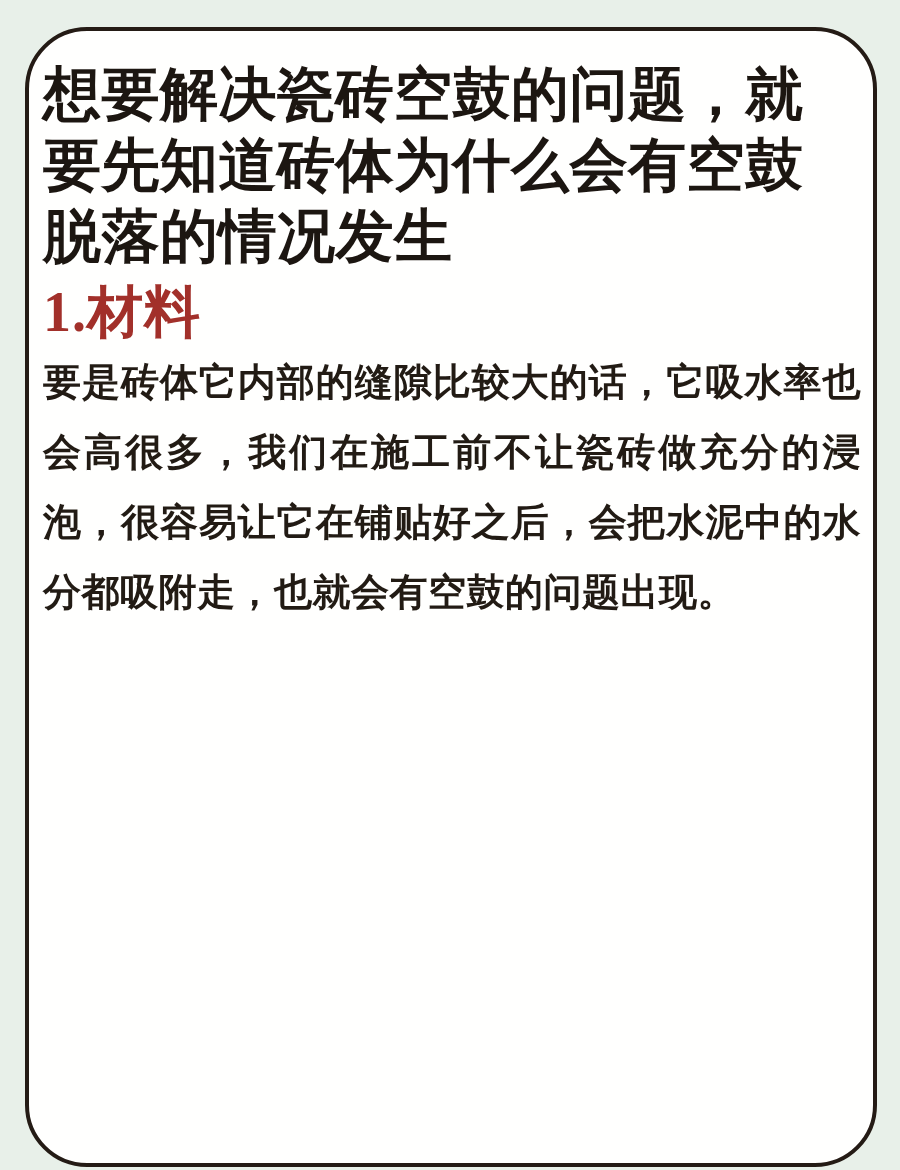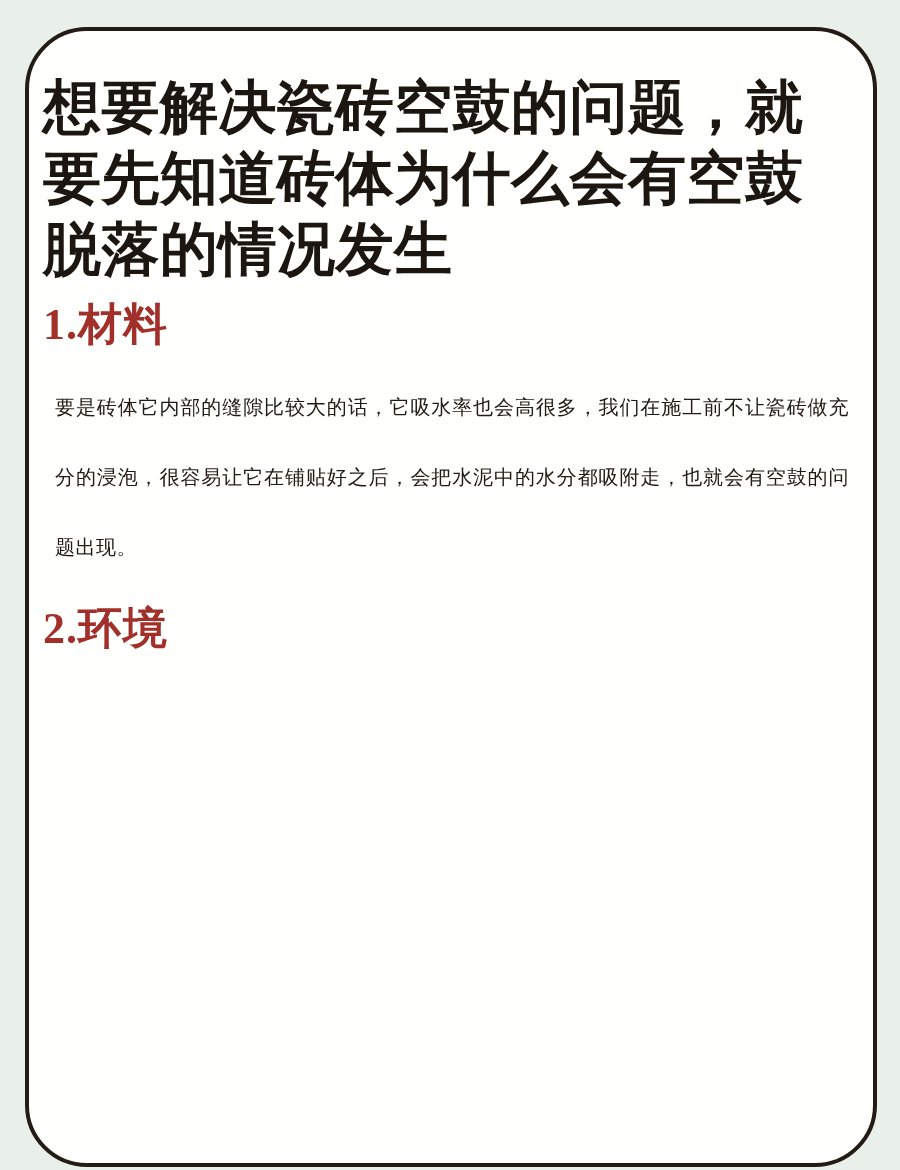--- a/index.html
+++ b/index.html
@@ -17,57 +17,56 @@
   .card {
     position: absolute;
     left: 25px;
     top: 27px;
     width: 852px;
     height: 1140px;
     box-sizing: border-box;
     background: var(--card_bg, #fffffe);
     border: 4px solid var(--border_color, #241b15);
     border-radius: 62px;
-    padding: 40px 12px 0 14px;
+    padding: 27px 12px 0 14px;
     overflow: hidden;
   }
   .title {
     margin: 0;
     font-size: 58px;
     line-height: 71px;
     font-weight: 900;
     color: var(--title_color, #1c1611);
     letter-spacing: 0.5px;
   }
   .section-heading {
     margin: 6px 0 0 0;
-    font-size: 44px;
+    font-size: 56px;
     line-height: 70px;
     font-weight: bold;
     color: var(--accent_color, #a2302a);
     font-family: "Liberation Serif", "DejaVu Serif", serif;
     letter-spacing: 1px;
   }
   .body-paragraph {
-    margin: 12px;
-    font-size: 20px;
+    margin: 0;
+    font-size: 38px;
     line-height: 70px;
-    font-weight: normal;
+    font-weight: bold;
     color: var(--text_color, #221b14);
     text-align: justify;
     letter-spacing: 0.5px;
   }
 </style>
 </head>
 <body>
 
 <div class="card">
   <h1 class="title">想要解决瓷砖空鼓的问题，就要先知道砖体为什么会有空鼓脱落的情况发生</h1>
 
   <section>
     <h2 class="section-heading">1.材料</h2>
     <p class="body-paragraph">要是砖体它内部的缝隙比较大的话，它吸水率也会高很多，我们在施工前不让瓷砖做充分的浸泡，很容易让它在铺贴好之后，会把水泥中的水分都吸附走，也就会有空鼓的问题出现。</p>
   </section>
 
   <section>
-    <h2 class="section-heading">2.环境</h2>
   </section>
 </div>
 
 </body></html>

